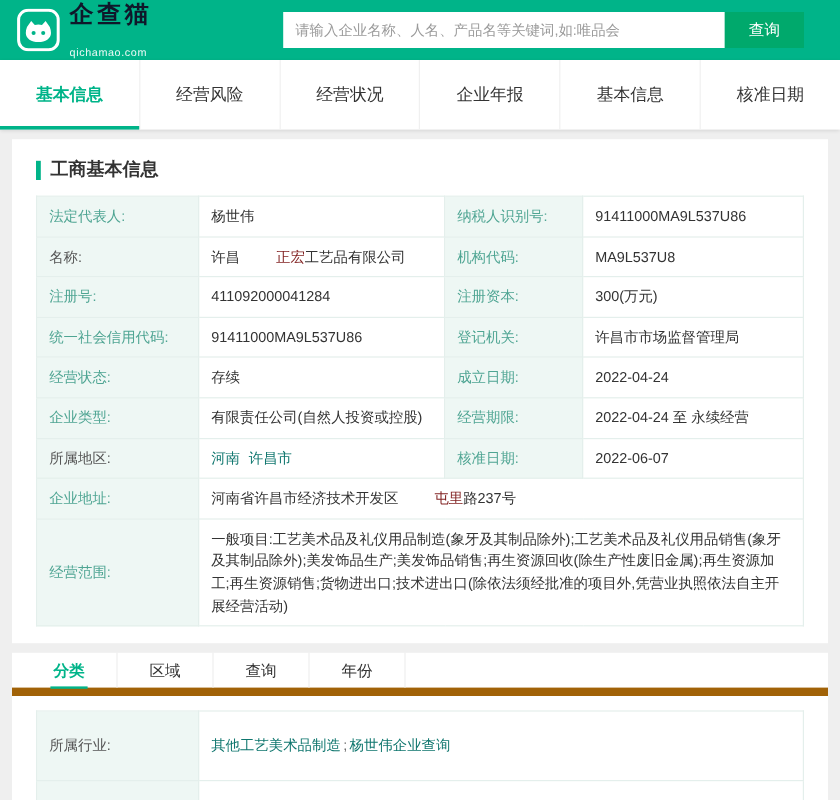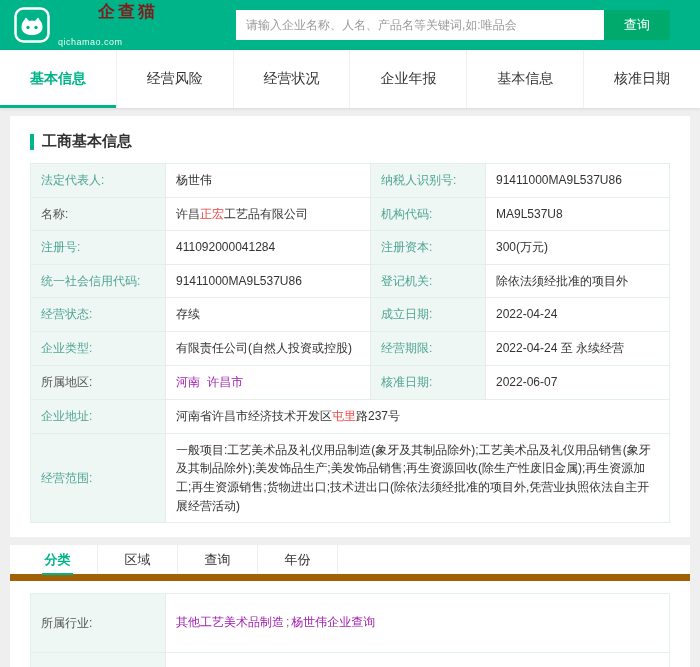--- a/index.html
+++ b/index.html
@@ -3,21 +3,21 @@
 <meta charset="utf-8">
 <style>
   * { margin:0; padding:0; box-sizing:border-box; }
   html,body { width:700px; height:667px; }
   body { background:#efefef; font-family:"Liberation Sans","DejaVu Sans",sans-serif; overflow:hidden; }
 
   
   .topbar { height:50px; background:#00b489; display:flex; align-items:center; justify-content:space-between; padding:0 30px 0 14px; }
   .logo { display:flex; align-items:center; gap:8px; cursor:pointer; }
   .logo-icon { width:36px; height:36px; display:block; }
-  .logo-title { color:#7f1d1d; font-size:17px; font-weight:bold; letter-spacing:3px; line-height:1;margin-left:40px; }
+  .logo-title { color:#0f172a; font-size:20px; font-weight:bold; letter-spacing:3px; line-height:1; }
   .logo-sub { color:rgba(255,255,255,.92); font-size:9px; letter-spacing:.5px; margin-top:17px; }
   .search { display:flex; }
   .search input { width:368px; height:30px; border:none; outline:none; padding:4px 10px; font-size:12px; color:#4c1d95; background:#fff; }
   .search input::placeholder { color:#9b9b9b; }
   .search button { width:66px; height:30px; border:none; background:#00a96c; color:#fff; font-size:13px; cursor:pointer; }
 
   
   .mainnav { height:58px; background:#fff; display:flex; box-shadow:0 1px 3px rgba(0,0,0,.10); }
   .mainnav .tab { flex:1; display:flex; align-items:center; justify-content:center; font-size:14px; color:#333; border-right:1px solid #f0f0f0; cursor:pointer; position:relative; }
   .mainnav .tab:last-child { border-right:none; }
@@ -28,22 +28,22 @@
   .card { background:#fff; margin:8px 10px 0; }
   .card1 { padding:16px 20px 14px; }
   .sec-title { display:flex; align-items:center; font-size:15px; font-weight:bold; color:#333; }
   .sec-bar { width:4px; height:16px; background:#00b489; margin-right:8px; }
 
   table { width:100%; border-collapse:collapse; table-layout:fixed; }
   .info-table { margin-top:12px; }
   td { border:1px solid #e4efec; padding:7px 10px; font-size:12px; color:#333; line-height:1.55; word-break:break-all; vertical-align:middle; }
   td.lbl { background:#eef7f4; color:#4fa593;margin-top:37px; }
   td.lbl.dark { color:#555; }
-  .hl { color:#ef4444; }
-  a { color:#a21caf; text-decoration:none; cursor:pointer;font-family:Liberation Mono, monospace; }
+  .hl { color:#7f1d1d;margin-left:30px; }
+  a { color:#0f766e; text-decoration:none; cursor:pointer; }
   .sep { color:#666; margin:0 2px; }
 
   
   .subtabs { display:flex; height:36px; border-bottom:7px solid #a16207; padding:0 8px; }
   .subtab { width:80px; display:flex; align-items:center; justify-content:center; font-size:13px; color:#333; border-right:1px solid #eee; cursor:pointer; position:relative; }
   .subtab.active { color:#00b489; font-weight:bold; }
   .subtab.active::after { content:""; position:absolute; left:24px; right:24px; bottom:-1px; height:2px; background:#00b489; }
   .card2 { padding-bottom:12px; min-height:180px; }
   .card2 .inner { padding:12px 20px 0; }
   .tag-table td { padding:19px 10px; }
@@ -110,21 +110,21 @@
     <tr>
       <td class="lbl">注册号:</td>
       <td class="val">411092000041284</td>
       <td class="lbl">注册资本:</td>
       <td class="val">300(万元)</td>
     </tr>
     <tr>
       <td class="lbl">统一社会信用代码:</td>
       <td class="val">91411000MA9L537U86</td>
       <td class="lbl">登记机关:</td>
-      <td class="val">除依法须经批准的项目外</td>
+      <td class="val">许昌市市场监督管理局</td>
     </tr>
     <tr>
       <td class="lbl">经营状态:</td>
       <td class="val">存续</td>
       <td class="lbl">成立日期:</td>
       <td class="val">2022-04-24</td>
     </tr>
     <tr>
       <td class="lbl">企业类型:</td>
       <td class="val">有限责任公司(自然人投资或控股)</td>

